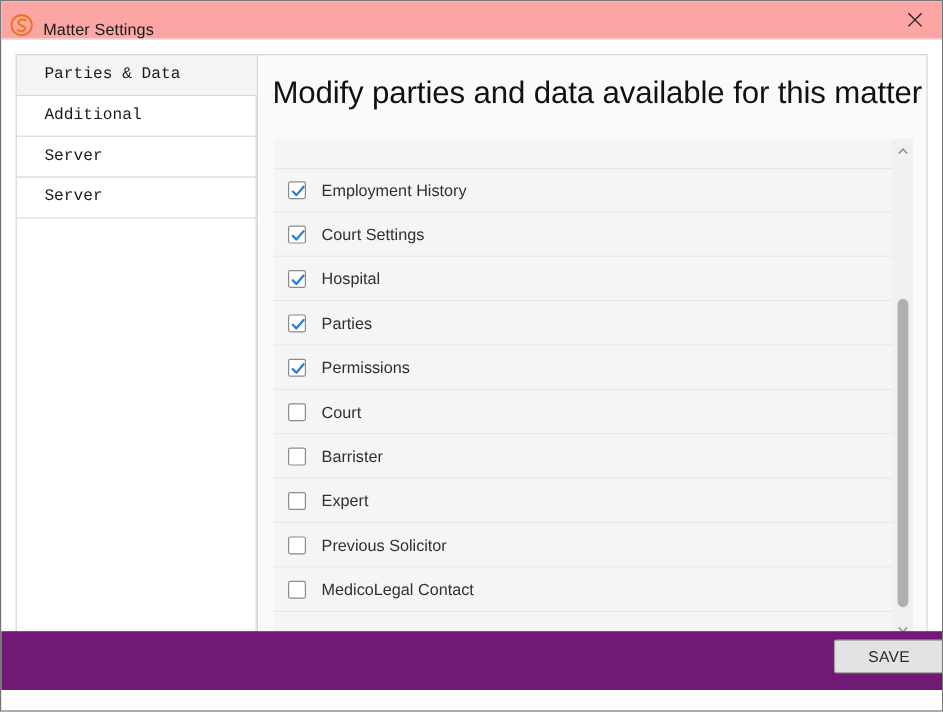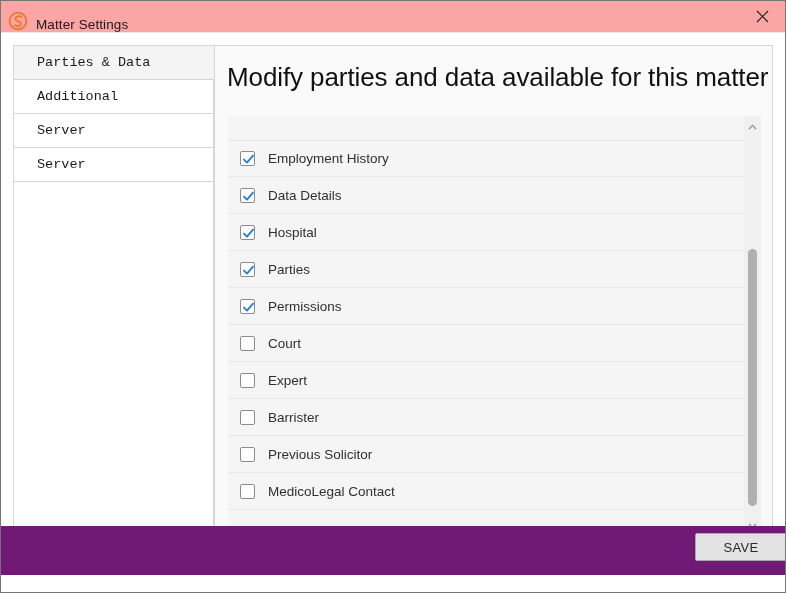--- a/index.html
+++ b/index.html
@@ -294,21 +294,21 @@
                 </svg>
               </span>
               <span class="row-label">Employment History</span>
             </div>
             <div class="row">
               <span class="cbox">
                 <svg width="13" height="13" viewBox="0 0 13 13">
                   <path d="M2 6.6 L5 9.6 L11 2.6" fill="none" stroke="#2a7fd4" stroke-width="1.9" stroke-linecap="round" stroke-linejoin="round"></path>
                 </svg>
               </span>
-              <span class="row-label">Data Details</span>
+              <span class="row-label">Court Settings</span>
             </div>
             <div class="row">
               <span class="cbox">
                 <svg width="13" height="13" viewBox="0 0 13 13">
                   <path d="M2 6.6 L5 9.6 L11 2.6" fill="none" stroke="#2a7fd4" stroke-width="1.9" stroke-linecap="round" stroke-linejoin="round"></path>
                 </svg>
               </span>
               <span class="row-label">Hospital</span>
             </div>
             <div class="row">
@@ -326,25 +326,25 @@
                 </svg>
               </span>
               <span class="row-label">Permissions</span>
             </div>
             <div class="row">
               <span class="cbox"></span>
               <span class="row-label">Court</span>
             </div>
             <div class="row">
               <span class="cbox"></span>
+              <span class="row-label">Barrister</span>
+            </div>
+            <div class="row">
+              <span class="cbox"></span>
               <span class="row-label">Expert</span>
-            </div>
-            <div class="row">
-              <span class="cbox"></span>
-              <span class="row-label">Barrister</span>
             </div>
             <div class="row">
               <span class="cbox"></span>
               <span class="row-label">Previous Solicitor</span>
             </div>
             <div class="row">
               <span class="cbox"></span>
               <span class="row-label">MedicoLegal Contact</span>
             </div>
           </div>

